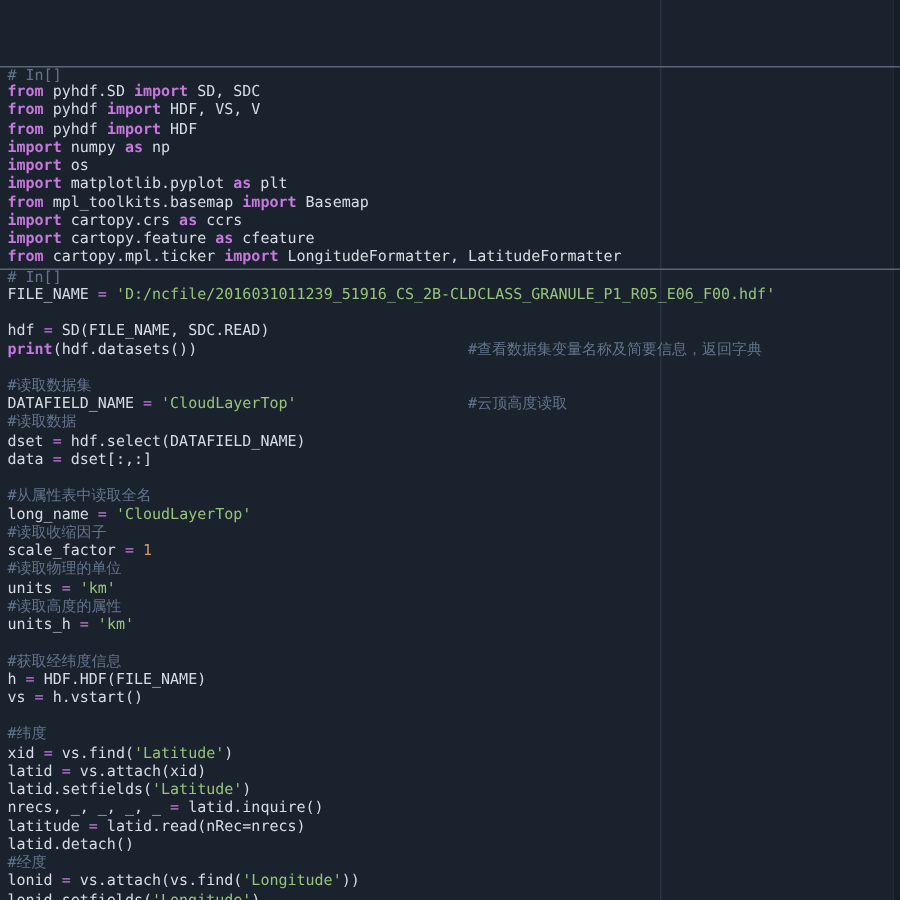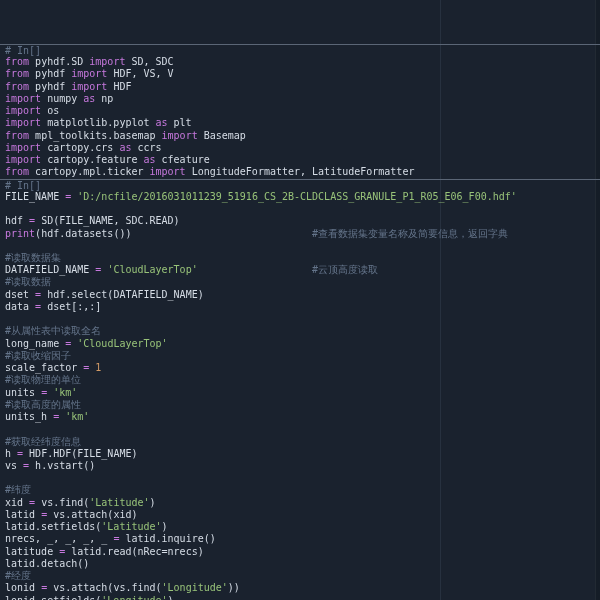--- a/index.html
+++ b/index.html
@@ -20,21 +20,21 @@
   #right-edge{
     position:absolute;right:0;top:0;width:4px;height:600px;
     background:#151d27;border-left:1px solid rgba(255,255,255,0.06);z-index:1;
   }
   #code{position:relative;z-index:2;}
   .line{
     height:12.245px;line-height:12.245px;
     padding-left:5px;box-sizing:border-box;
   }
   .line.sep{border-top:1px solid #5b6676;}
-  .tok-k{color:#c678dd;}
+  .tok-k{color:#c678dd;font-weight:bold;}
   .tok-o{color:#c678dd;}
   .tok-s{color:#98c379;}
   .tok-n{color:#d19a66;}
   .tok-c{color:#64748a;}
   .tok-t{color:#d6dde6;}
 </style>
 </head>
 <body>
 
 <div id="editor">

